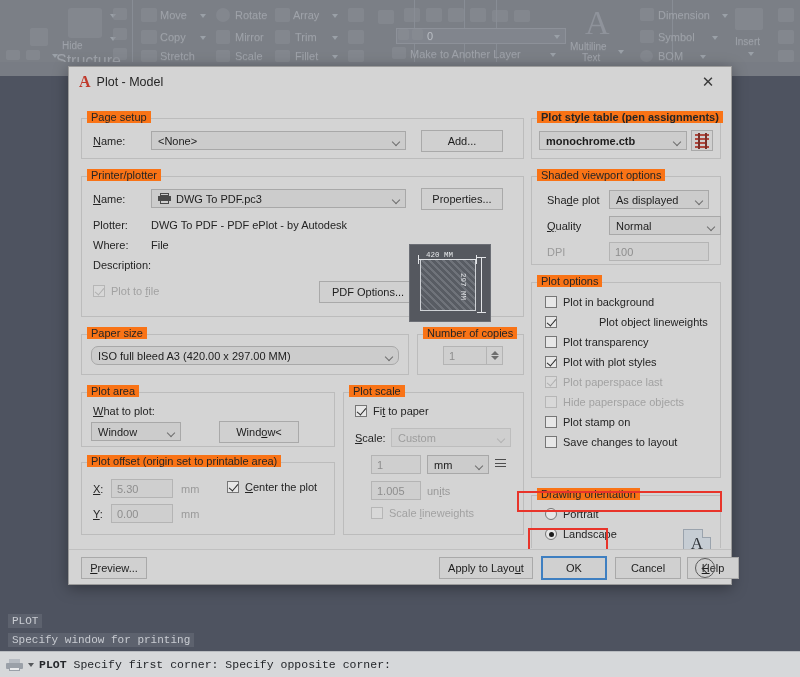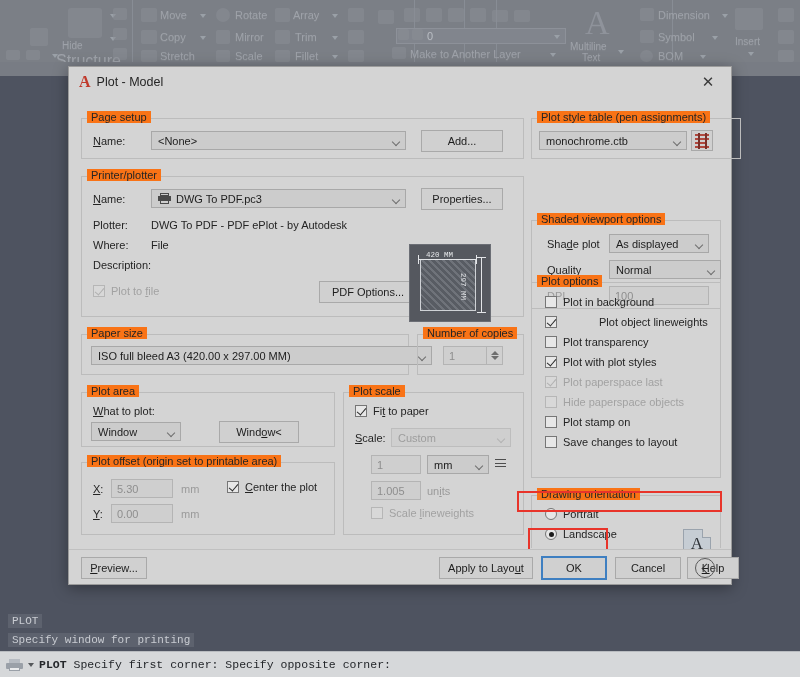--- a/index.html
+++ b/index.html
@@ -431,21 +431,21 @@
         <span class="pp-line" style="left:67px;top:12px;width:9px;height:1px;"></span>
         <span class="pp-line" style="left:67px;top:67px;width:9px;height:1px;"></span>
       </div>
 
       <div class="grp" data-name="paper-size-group" style="left:12px;top:230px;width:328px;height:48px;">
         <div class="grp-line"></div>
           <div class="grp-side-l"></div>
           <div class="grp-side-r"></div>
           <div class="grp-bottom"></div>
         <div class="grp-title" data-name="paper-size-group-title">Paper size</div>
-        <div class="combo" data-name="paper-size-combo" style="left:10px;top:19px;width:341px;">
+        <div class="combo" data-name="paper-size-combo" style="left:10px;top:19px;width:308px;border-radius:7px;">
           <span data-name="paper-size-value">ISO full bleed A3 (420.00 x 297.00 MM)</span>
           <span class="chev" data-name="chevron-down-icon"></span>
         </div>
       </div>
 
       <div class="grp" data-name="copies-group" style="left:348px;top:230px;width:107px;height:48px;">
         <div class="grp-line"></div>
           <div class="grp-side-l"></div>
           <div class="grp-side-r"></div>
           <div class="grp-bottom"></div>
@@ -527,41 +527,41 @@
         <div class="input" data-name="scale-denominator-input" style="left:28px;top:96px;width:50px;">
           <span data-name="scale-denominator-value">1.005</span>
         </div>
         <span class="lbl dim" data-name="scale-units-label" style="left:84px;top:100px;">un<span class="u">i</span>ts</span>
         <div class="cb disabled" data-name="scale-lineweights-checkbox" style="left:28px;top:122px;">
           <span class="box" data-name="checkbox-box"></span>
           <span data-name="scale-lineweights-label">Scale <span class="u">l</span>ineweights</span>
         </div>
       </div>
 
-      <div class="grp" data-name="plot-style-table-group" style="left:462px;top:14px;width:210px;height:48px;">
+      <div class="grp" data-name="plot-style-table-group" style="left:462px;top:14px;width:190px;height:48px;font-weight:bold;">
         <div class="grp-line"></div>
           <div class="grp-side-l"></div>
           <div class="grp-side-r"></div>
           <div class="grp-bottom"></div>
         <div class="grp-title" data-name="plot-style-table-group-title">Plot style table (pen assignments)</div>
         <div class="combo" data-name="plot-style-table-combo" style="left:8px;top:20px;width:148px;">
           <span data-name="plot-style-table-value">monochrome.ctb</span>
           <span class="chev" data-name="chevron-down-icon"></span>
         </div>
         <div class="pstyle-btn" data-name="plot-style-edit-button" style="left:160px;top:19px;">
           <i class="l1"></i>
             <i class="l2"></i>
             <i class="l3"></i>
             <i class="l4"></i>
             <i class="v1"></i>
             <i class="v2"></i>
         </div>
       </div>
 
-      <div class="grp" data-name="shaded-viewport-group" style="left:462px;top:72px;width:190px;height:96px;margin-top:44px;">
+      <div class="grp" data-name="shaded-viewport-group" style="left:462px;top:72px;width:190px;height:96px;">
         <div class="grp-line"></div>
           <div class="grp-side-l"></div>
           <div class="grp-side-r"></div>
           <div class="grp-bottom"></div>
         <div class="grp-title" data-name="shaded-viewport-group-title">Shaded viewport options</div>
         <span class="lbl" data-name="shade-plot-label" style="left:16px;top:25px;">Sha<span class="u">d</span>e plot</span>
         <div class="combo" data-name="shade-plot-combo" style="left:78px;top:21px;width:100px;">
           <span data-name="shade-plot-value">As displayed</span>
           <span class="chev" data-name="chevron-down-icon"></span>
         </div>

